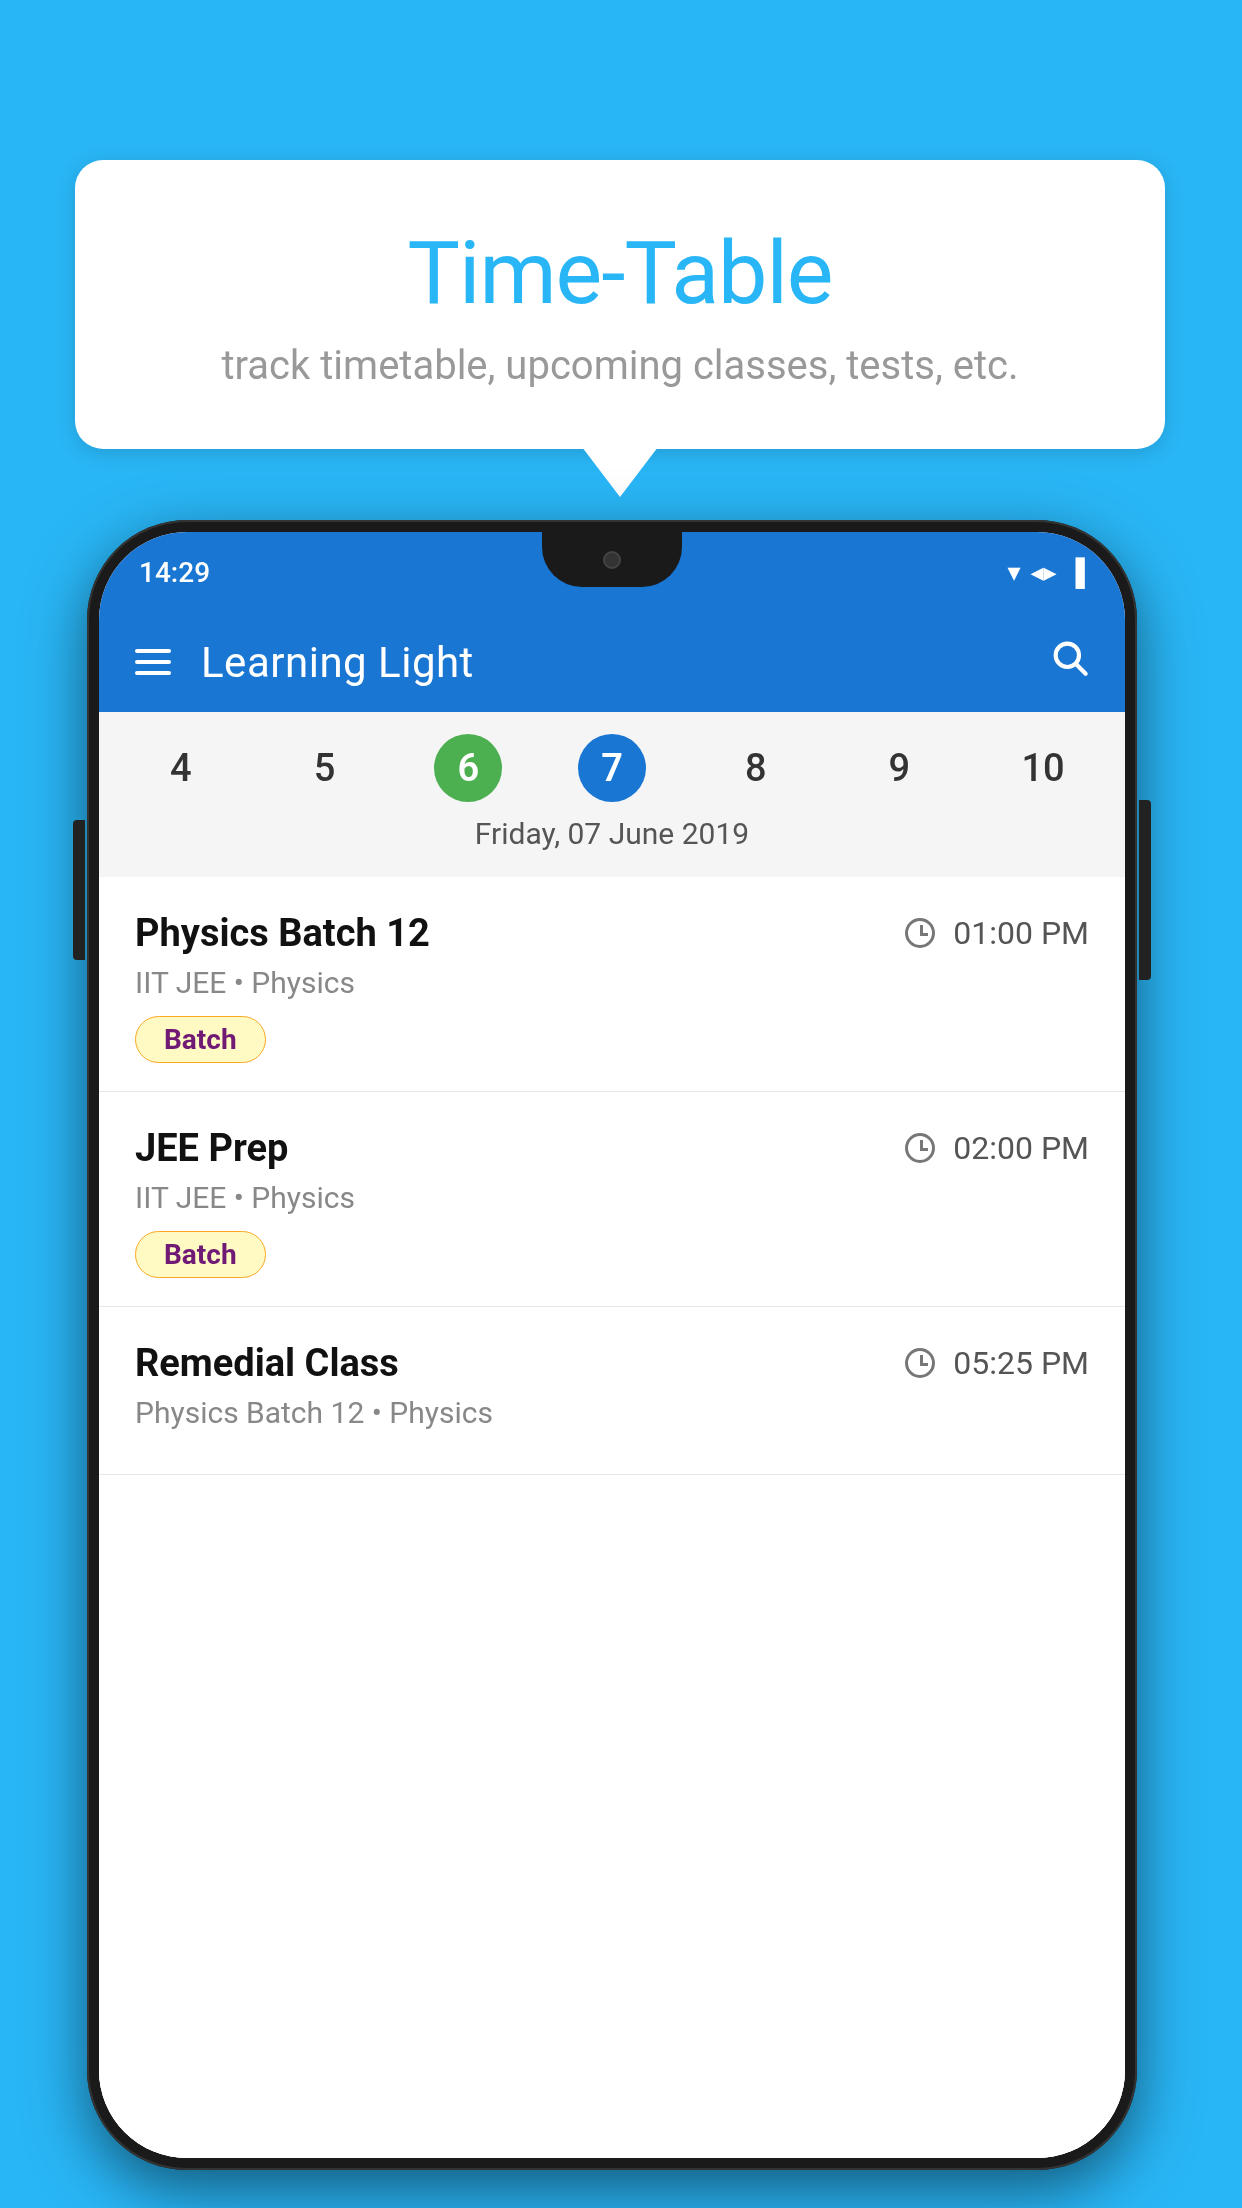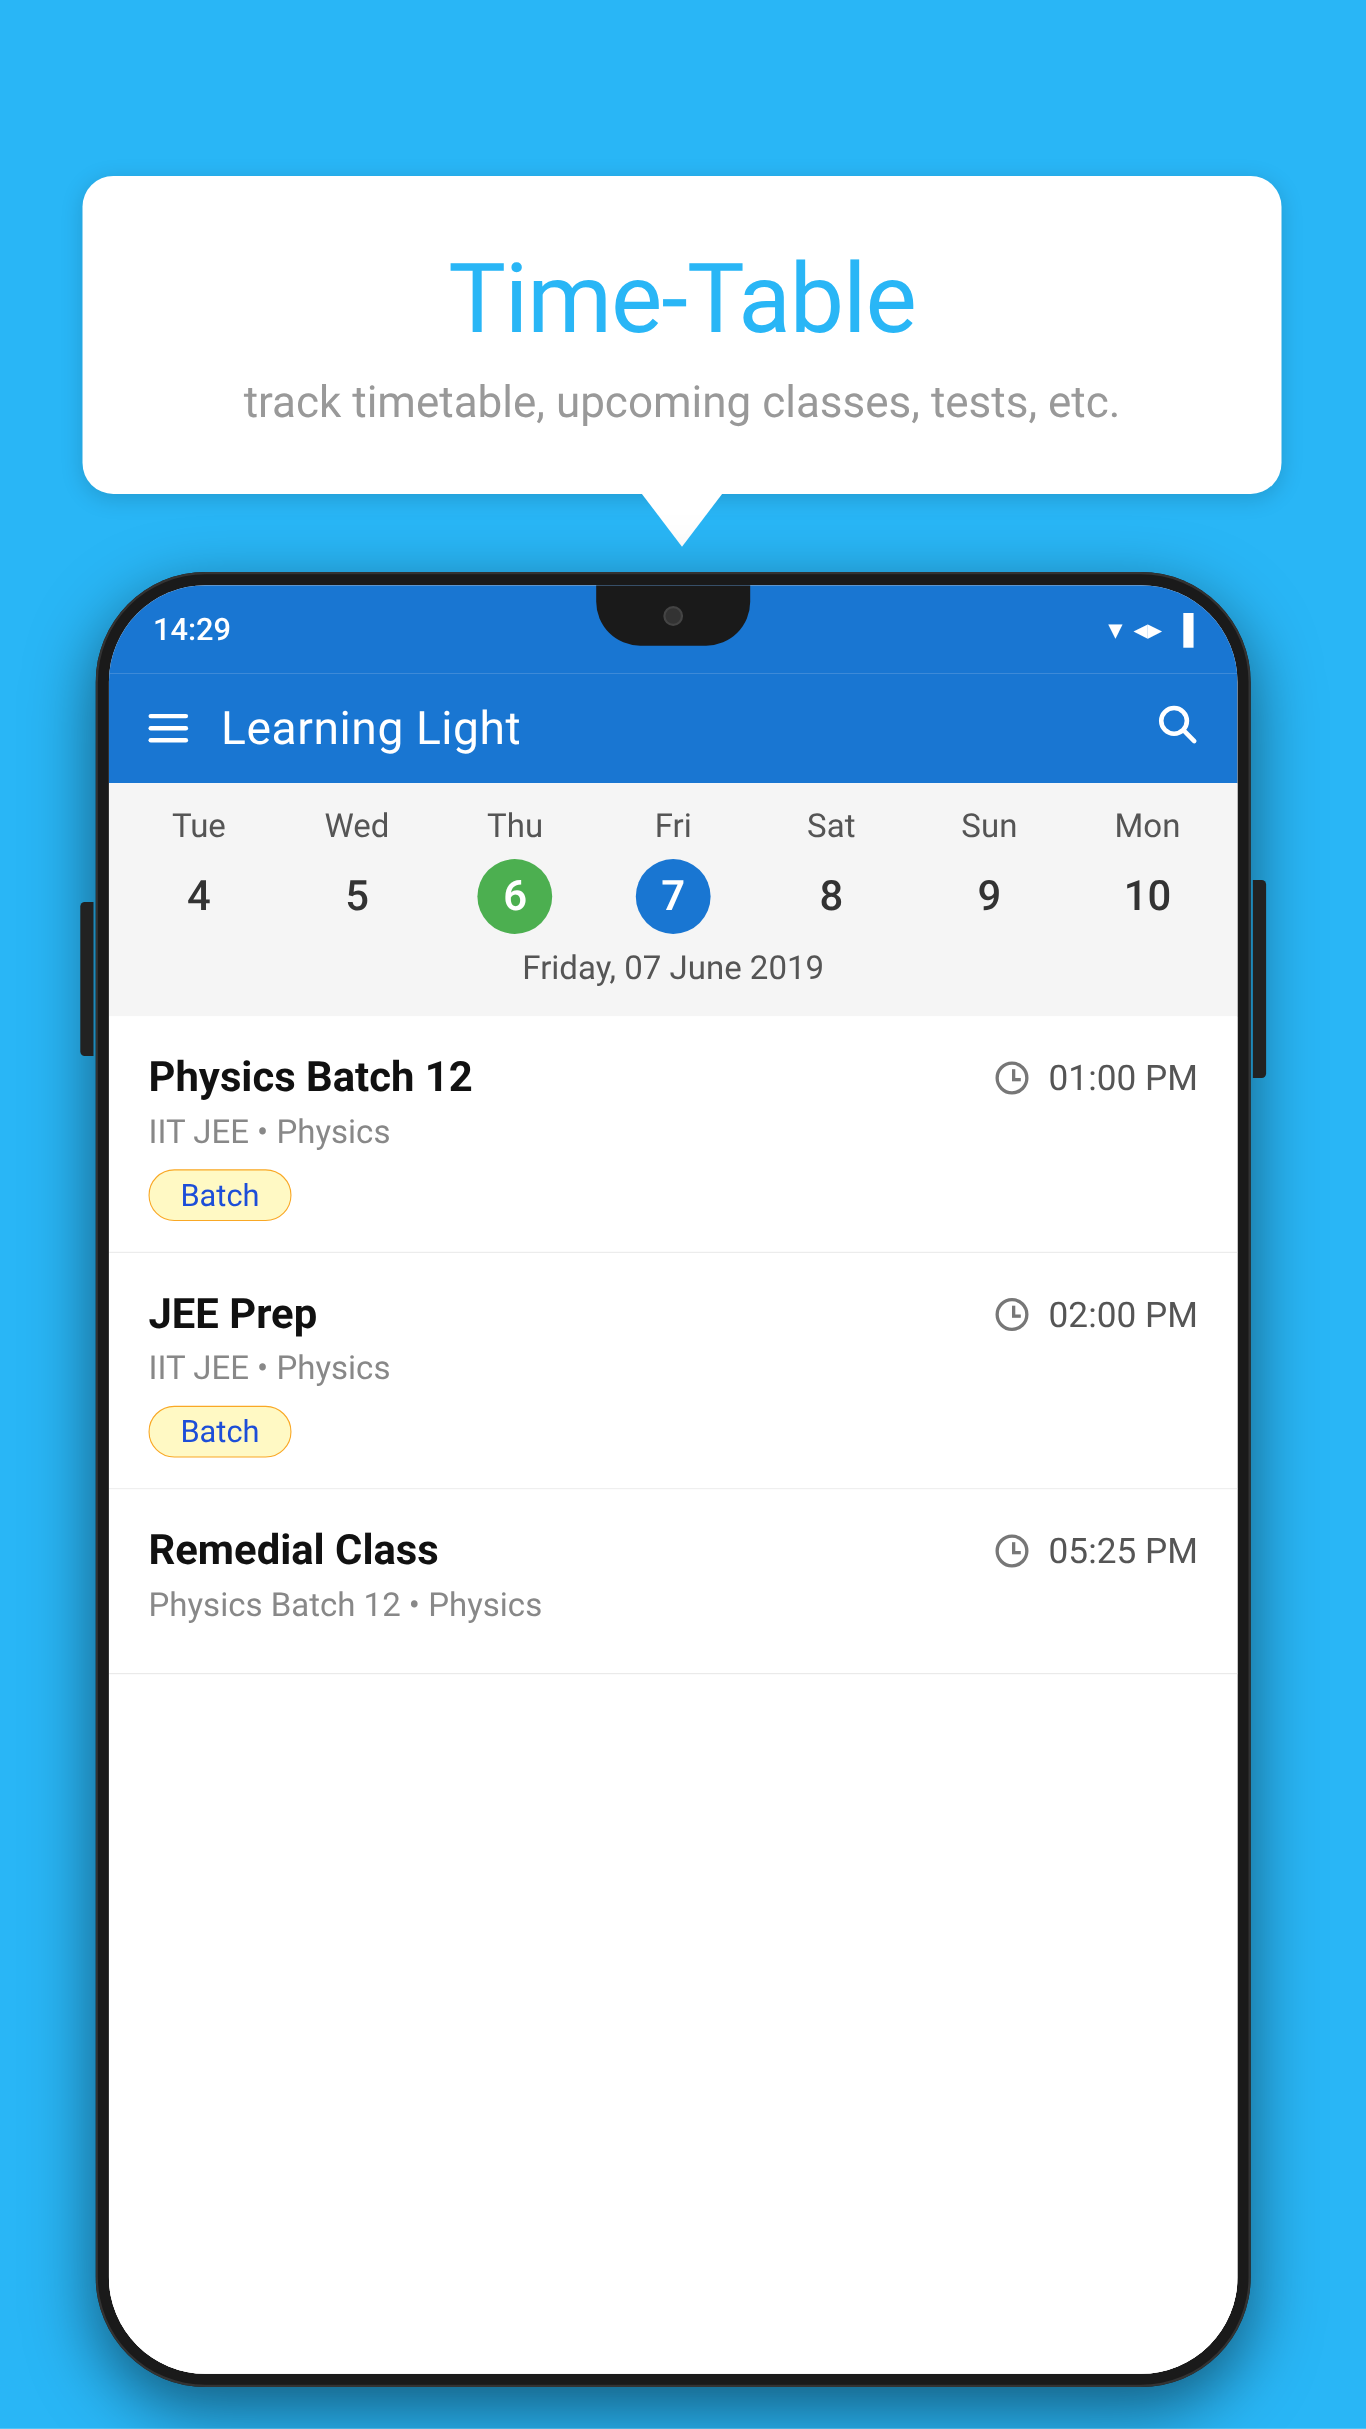--- a/index.html
+++ b/index.html
@@ -321,26 +321,26 @@
 
     .item-category {
       font-size: 30px;
       color: #888;
       margin-bottom: 16px;
     }
 
     .batch-badge {
       display: inline-block;
       background: #FFF9C4;
-      color: #1d4ed8;
+      color: #701a75;
       border: 1.5px solid #F9A825;
       border-radius: 30px;
       padding: 6px 28px;
       font-size: 28px;
-      font-weight: 400;
+      font-weight: 700;
     }
 
     .phone-content {
       height: calc(100% - 180px);
       display: flex;
       flex-direction: column;
       background: white;
     }
   </style>
 </head>
@@ -378,29 +378,20 @@
           <svg width="40" height="40" viewBox="0 0 24 24" fill="none" stroke="white" stroke-width="2.5" stroke-linecap="round" stroke-linejoin="round">
             <circle cx="11" cy="11" r="7"></circle>
             <line x1="16.5" y1="16.5" x2="22" y2="22"></line>
           </svg>
         </div>
       </div>
 
       <div class="phone-content">
 
         <div class="calendar-strip">
-          <div class="day-headers">
-            <div class="day-label">Tue</div>
-            <div class="day-label">Wed</div>
-            <div class="day-label">Thu</div>
-            <div class="day-label">Fri</div>
-            <div class="day-label">Sat</div>
-            <div class="day-label">Sun</div>
-            <div class="day-label">Mon</div>
-          </div>
           <div class="day-numbers">
             <div class="day-num">4</div>
             <div class="day-num">5</div>
             <div class="day-num today">6</div>
             <div class="day-num selected">7</div>
             <div class="day-num">8</div>
             <div class="day-num">9</div>
             <div class="day-num">10</div>
           </div>
           <div class="selected-date-label">Friday, 07 June 2019</div>

